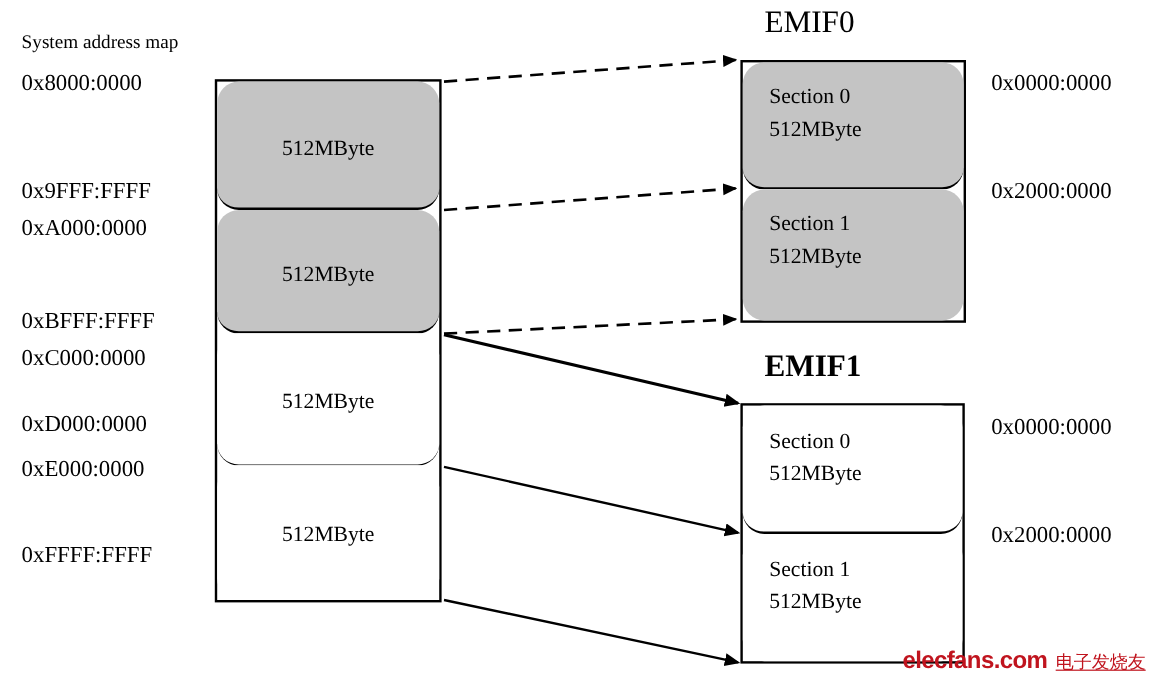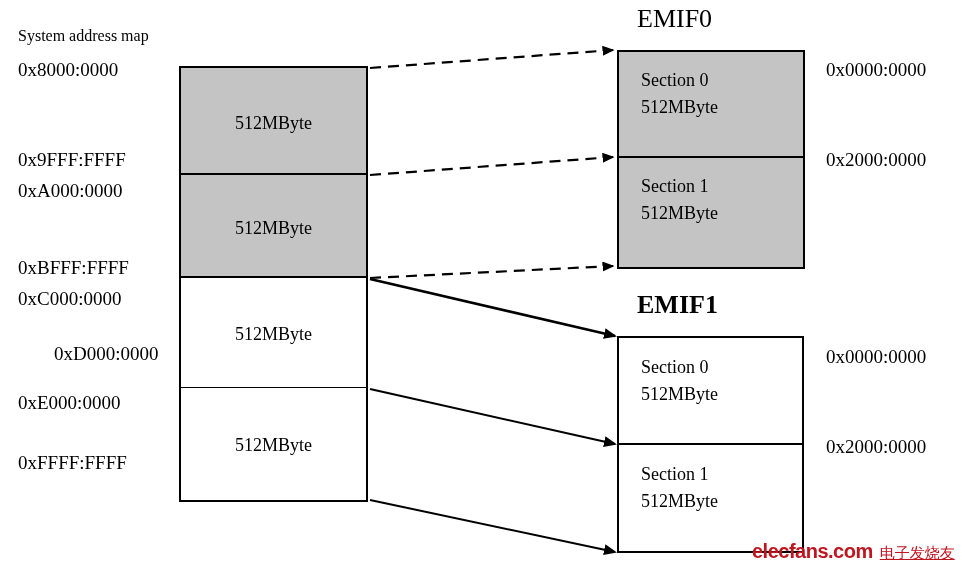--- a/index.html
+++ b/index.html
@@ -10,43 +10,43 @@
     font-family:"Liberation Serif","DejaVu Serif",serif;
     color:#000000;
     overflow:hidden;
   }
   .lbl{position:absolute;white-space:pre;line-height:1;}
   .addr{font-size:19px;}
   .title{font-size:16px;}
   .emif{font-size:26px;}
 
   .memblock{position:absolute;box-sizing:border-box;border:2px solid #000;}
-  .seg{position:absolute;box-sizing:border-box;display:block;}
+  .seg{position:absolute;box-sizing:border-box;display:block;border-radius:18px;}
   .seg .cap{position:absolute;left:0;right:0;text-align:center;font-size:18px;}
 
   svg.overlay{position:absolute;left:0;top:0;width:977px;height:575px;pointer-events:none;}
 
   .wm{position:absolute;left:752px;top:540px;display:flex;align-items:baseline;gap:7px;}
   .wm-en{font-family:"Liberation Sans","DejaVu Sans",sans-serif;font-weight:bold;font-size:20px;letter-spacing:-0.5px;}
   .wm-cn{font-family:"DejaVu Sans",sans-serif;font-size:15px;text-decoration:underline;}
 </style>
 </head>
 <body>
 
 <div id="root">
 
   <div class="lbl title" style="left:18px;top:28px;">System address map</div>
 
   <div class="lbl addr" style="left:18px;top:60px;">0x8000:0000</div>
   <div class="lbl addr" style="left:18px;top:150px;">0x9FFF:FFFF</div>
   <div class="lbl addr" style="left:18px;top:181px;">0xA000:0000</div>
   <div class="lbl addr" style="left:18px;top:258px;">0xBFFF:FFFF</div>
   <div class="lbl addr" style="left:18px;top:289px;">0xC000:0000</div>
-  <div class="lbl addr" style="left:18px;top:344px;margin-left:36px;">0xD000:0000</div>
-  <div class="lbl addr" style="left:18px;top:393px;">0xE000:0000</div>
+  <div class="lbl addr" style="left:18px;top:344px;">0xD000:0000</div>
+  <div class="lbl addr" style="left:18px;top:382px;">0xE000:0000</div>
   <div class="lbl addr" style="left:18px;top:453px;">0xFFFF:FFFF</div>
 
   <div class="memblock" style="left:179px;top:66px;width:189px;height:436px;">
     <div class="seg" style="left:0;top:0;width:185px;height:107px;background:#c4c4c4;border-bottom:2px solid #000;">
       <div class="cap" style="top:45px;">512MByte</div>
     </div>
     <div class="seg" style="left:0;top:107px;width:185px;height:103px;background:#c4c4c4;border-bottom:2px solid #000;">
       <div class="cap" style="top:43px;">512MByte</div>
     </div>
     <div class="seg" style="left:0;top:210px;width:185px;height:110px;background:#ffffff;border-bottom:1px solid #000;">

